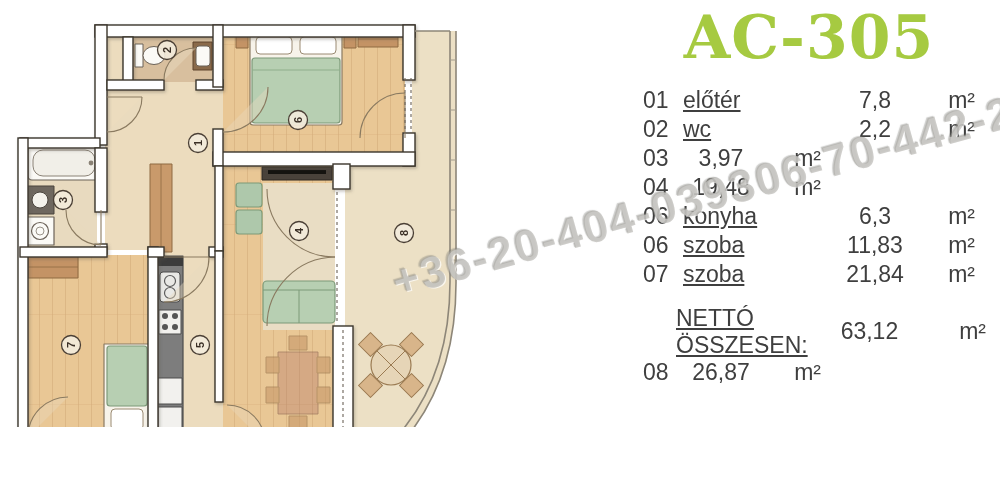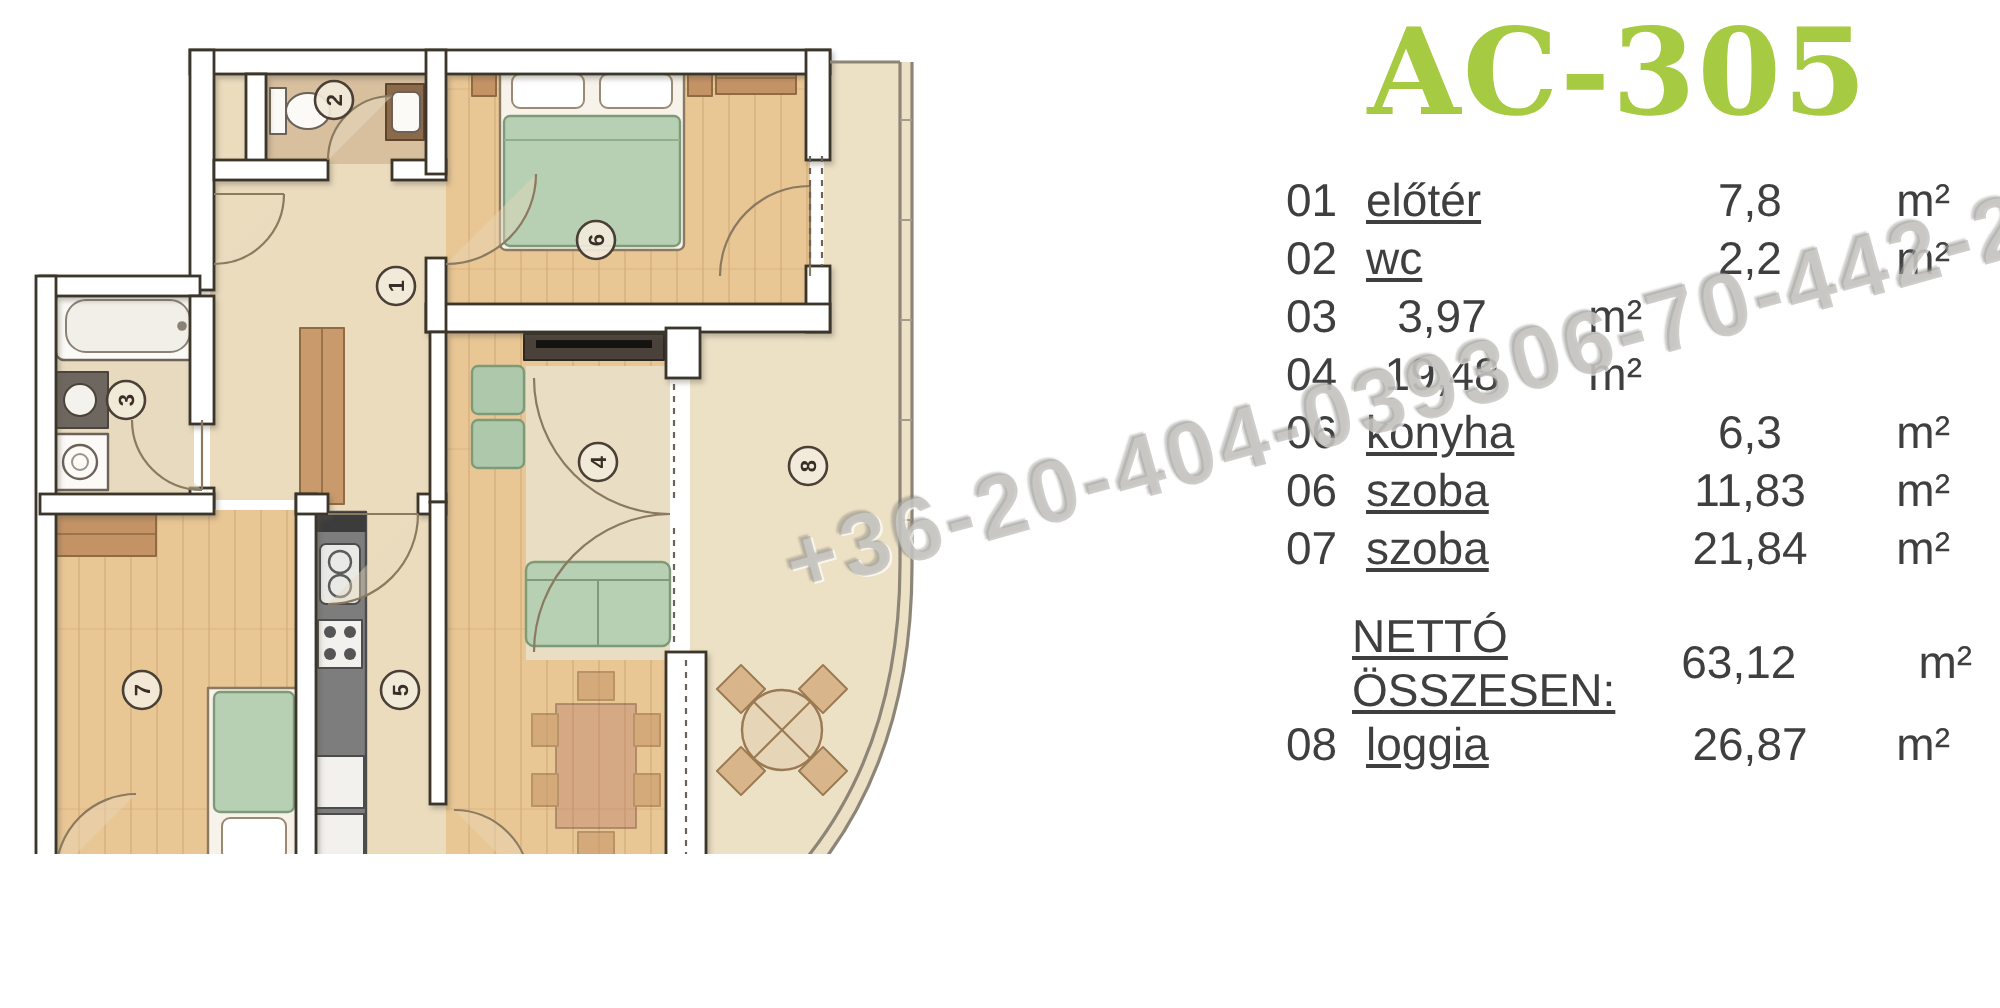--- a/index.html
+++ b/index.html
@@ -353,21 +353,20 @@
         <span class="unit">m²</span>
       </div>
       <div class="lrow total">
         <span class="num"></span>
         <span class="name">NETTÓ ÖSSZESEN:</span>
         <span class="area">63,12</span>
         <span class="unit">m²</span>
       </div>
       <div class="lrow loggia">
         <span class="num">08</span>
-        <span class="name">loggia</span>
         <span class="area">26,87</span>
         <span class="unit">m²</span>
       </div>
     </div>
   </div>
 
   <div class="watermark">+36-20-404-039306-70-442-2</div>
 
 </div>
 

